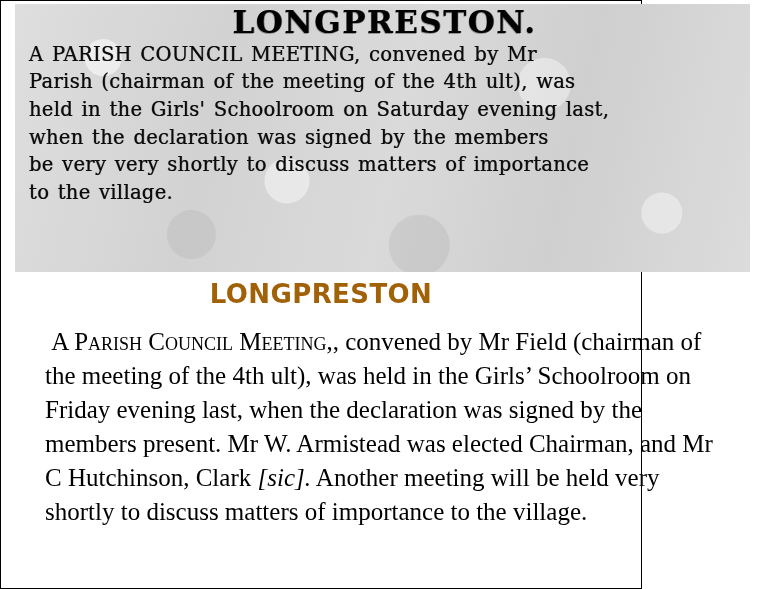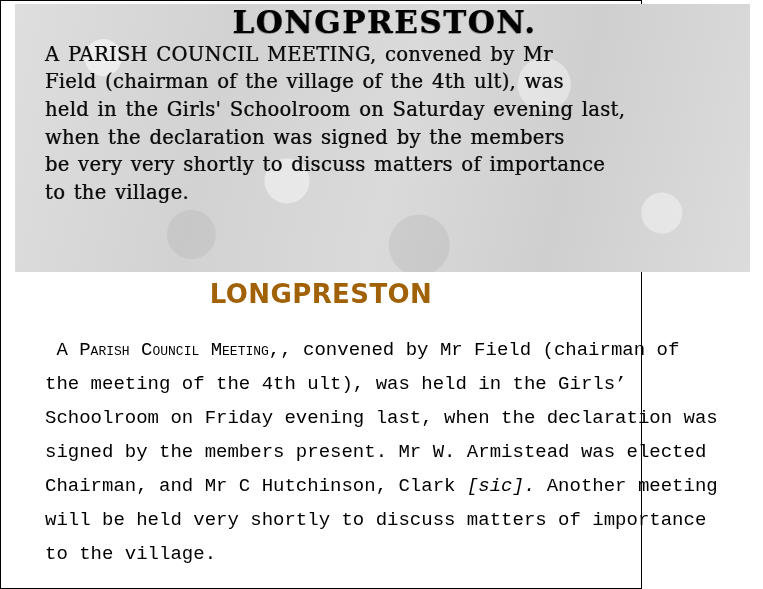--- a/index.html
+++ b/index.html
@@ -66,21 +66,20 @@
   }
   .clip-body {
     font-family: "DejaVu Serif", serif;
     font-size: 19.5px;
     line-height: 1.42;
     color: #202020;
     letter-spacing: 0.3px;
     word-spacing: 2px;
     text-shadow: 0.5px 0.35px 0 rgba(0,0,0,0.40), -0.45px 0.45px 0.5px rgba(55,55,55,0.32);
     filter: blur(0.35px) contrast(1.22);
-    margin-left: 16px;
   }
   .clip-line {
     white-space: nowrap;
   }
 
   
   .trans-title {
     position: absolute;
     left: 0;
     right: 0;
@@ -88,45 +87,45 @@
     text-align: center;
     font-family: "DejaVu Sans", sans-serif;
     font-weight: bold;
     font-size: 26px;
     letter-spacing: 0.4px;
     color: #a16207;
   }
   .trans-body {
     position: absolute;
     left: 44px;
-    top: 332px;
+    top: 324px;
     width: 676px;
-    font-family: Liberation Mono, monospace;
-    font-size: 19px;
+    font-family: Liberation Serif, serif;
+    font-size: 25px;
     line-height: 34px;
     color: #000000;
   }
   .trans-body .sc {
     font-variant: small-caps;
   }
   .trans-body .sic {
     font-style: italic;
   }
 </style>
 </head>
 <body>
 
 <div class="page">
 
   <div class="clipping">
     <div class="clip-inner">
       <div class="clip-head">LONGPRESTON.</div>
       <div class="clip-body">
         <div class="clip-line">A PARISH COUNCIL MEETING, convened by Mr</div>
-        <div class="clip-line">Field (chairman of the village of the 4th ult), was</div>
+        <div class="clip-line">Parish (chairman of the meeting of the 4th ult), was</div>
         <div class="clip-line">held in the Girls' Schoolroom on Saturday evening last,</div>
         <div class="clip-line">when the declaration was signed by the members</div>
         <div class="clip-line">be very very shortly to discuss matters of importance</div>
         <div class="clip-line">to the village.</div>
       </div>
     </div>
   </div>
 
   <div class="trans-title">LONGPRESTON</div>
 

